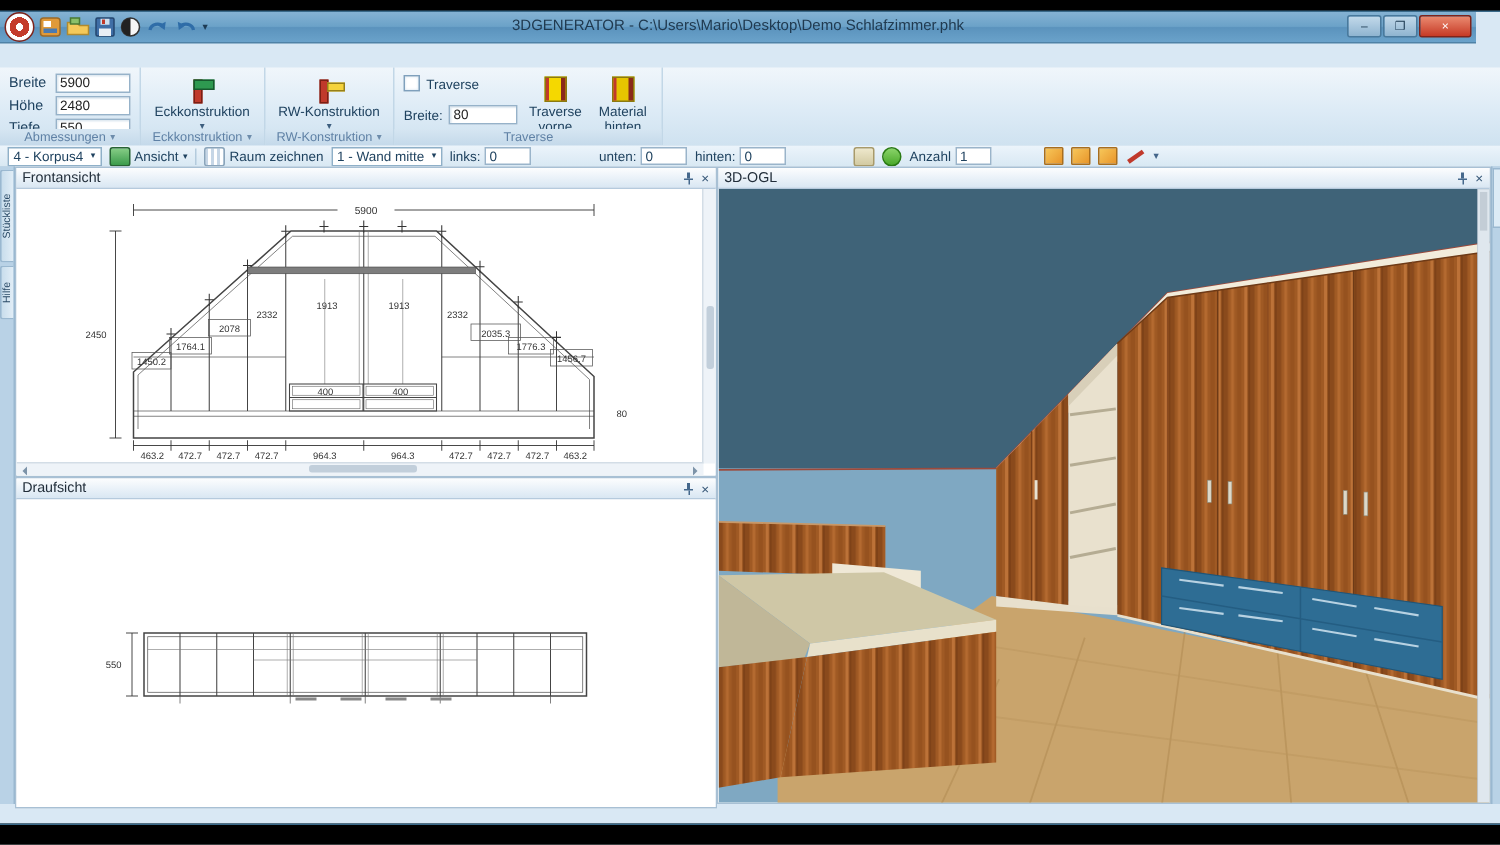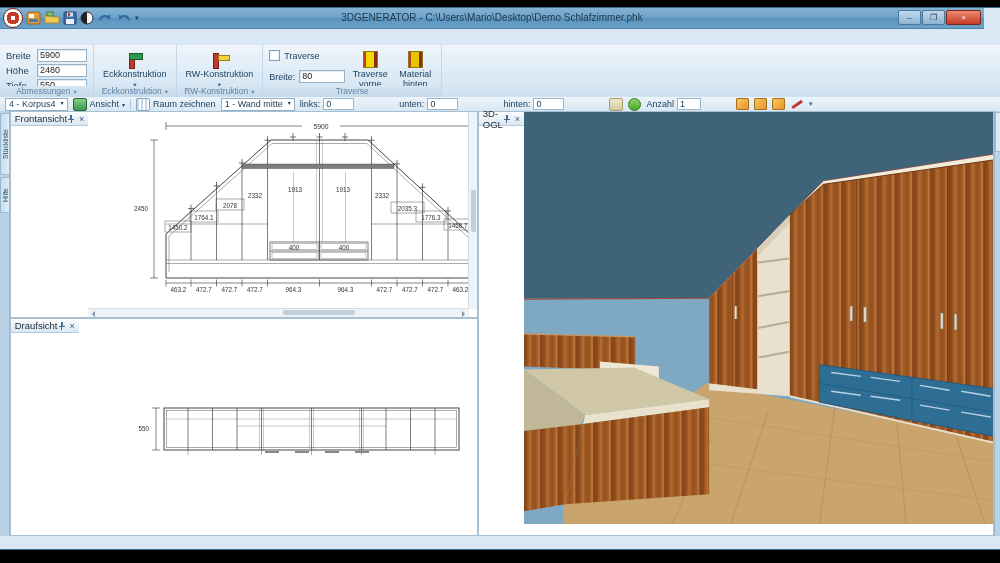--- a/index.html
+++ b/index.html
@@ -80,33 +80,33 @@
 
   
   .main{position:absolute;top:103px;left:0;right:0;bottom:13px;display:flex}
   .leftstrip{width:10px;background:#b9d2e6;border-right:1px solid #9ab8d0;position:relative}
   .vtab{position:absolute;left:0;width:8px;background:linear-gradient(90deg,#e2eef7,#c8ddec);border:1px solid #9ab8d0;border-left:none;
     border-radius:0 2px 2px 0;writing-mode:vertical-rl;transform:rotate(180deg);font-size:7px;color:#2a4a66;
     display:flex;align-items:center;justify-content:center}
   .rightstrip{width:6px;background:#b9d2e6;border-left:1px solid #9ab8d0;position:relative}
   .rtab{position:absolute;top:1px;left:0;width:5px;height:38px;background:#dcebf6;border:1px solid #9ab8d0;border-right:none}
   .leftcol{width:468px;display:flex;flex-direction:column}
-  .panel{display:flex;flex-direction:row;background:#fff;border:1px solid #a8c0d4;box-sizing:border-box}
+  .panel{display:flex;flex-direction:column;background:#fff;border:1px solid #a8c0d4;box-sizing:border-box}
   .phead{flex:0 0 13px;height:13px;background:linear-gradient(#fcfdfe,#d9e7f3);border-bottom:1px solid #b5cadd;
     display:flex;align-items:center;justify-content:space-between;padding:0 4px;font-size:9.5px;color:#222e3a}
   .pbtns{display:flex;gap:4px;align-items:center}
   .pinicon{position:relative;width:8px;height:8px;display:inline-block}
   .pinicon i{position:absolute;left:3px;top:0;width:2px;height:4px;background:#45688c}
   .pinicon b{position:absolute;left:1px;top:4px;width:6px;height:1.5px;background:#45688c}
   .pinicon u{position:absolute;left:3.5px;top:5.5px;width:1px;height:3px;background:#45688c}
   .xicon{font-size:9px;color:#3a5a7a;line-height:8px}
   .pcontent{position:relative;flex:1;overflow:hidden;background:#fff}
   .frontpanel{height:207px;flex:0 0 207px}
   .toppanel{flex:1}
-  .threedwrap{width:516px;display:flex;flex-direction:row}
+  .threedwrap{width:516px;display:flex;flex-direction:column}
   .vscroll{position:absolute;right:0;top:0;bottom:8px;width:8px;background:#eef3f8;border-left:1px solid #d3dde6}
   .vthumb{position:absolute;right:1px;top:78px;width:5px;height:42px;background:#c2cfdb;border-radius:2px}
   .hscroll{position:absolute;left:0;right:8px;bottom:0;height:8px;background:#eef3f8;border-top:1px solid #d3dde6}
   .hthumb{position:absolute;left:195px;top:1px;width:72px;height:5px;background:#c2cfdb;border-radius:2px}
   .arr{position:absolute;top:1.5px;width:0;height:0;border:3px solid transparent}
   .arr.left{left:1px;border-right-color:#7d93a8}
   .arr.right{right:1px;border-left-color:#7d93a8}
   svg{display:block;font-family:"Liberation Sans",sans-serif}
   .dim{font-size:6.3px;fill:#333}
   .dimbig{font-size:6.8px;fill:#333}
@@ -282,21 +282,21 @@
           <span class="caret">▾</span>
         </span>
     <span class="tbtn">
           <span>links:</span>
           <span class="tfield">0</span>
         </span>
     <span class="tbtn" style="margin-left:40px">
           <span>unten:</span>
           <span class="tfield">0</span>
         </span>
-    <span class="tbtn" style="margin-left:40px">
+    <span class="tbtn" style="">
           <span>hinten:</span>
           <span class="tfield">0</span>
         </span>
     <span class="mini mi-paste" style="margin-left:40px"></span>
     <span class="mi-go"></span>
     <span class="tbtn">
           <span>Anzahl</span>
           <span class="tfield" style="width:18px">1</span>
         </span>
     <span class="mi-cube" style="margin-left:30px"></span>

